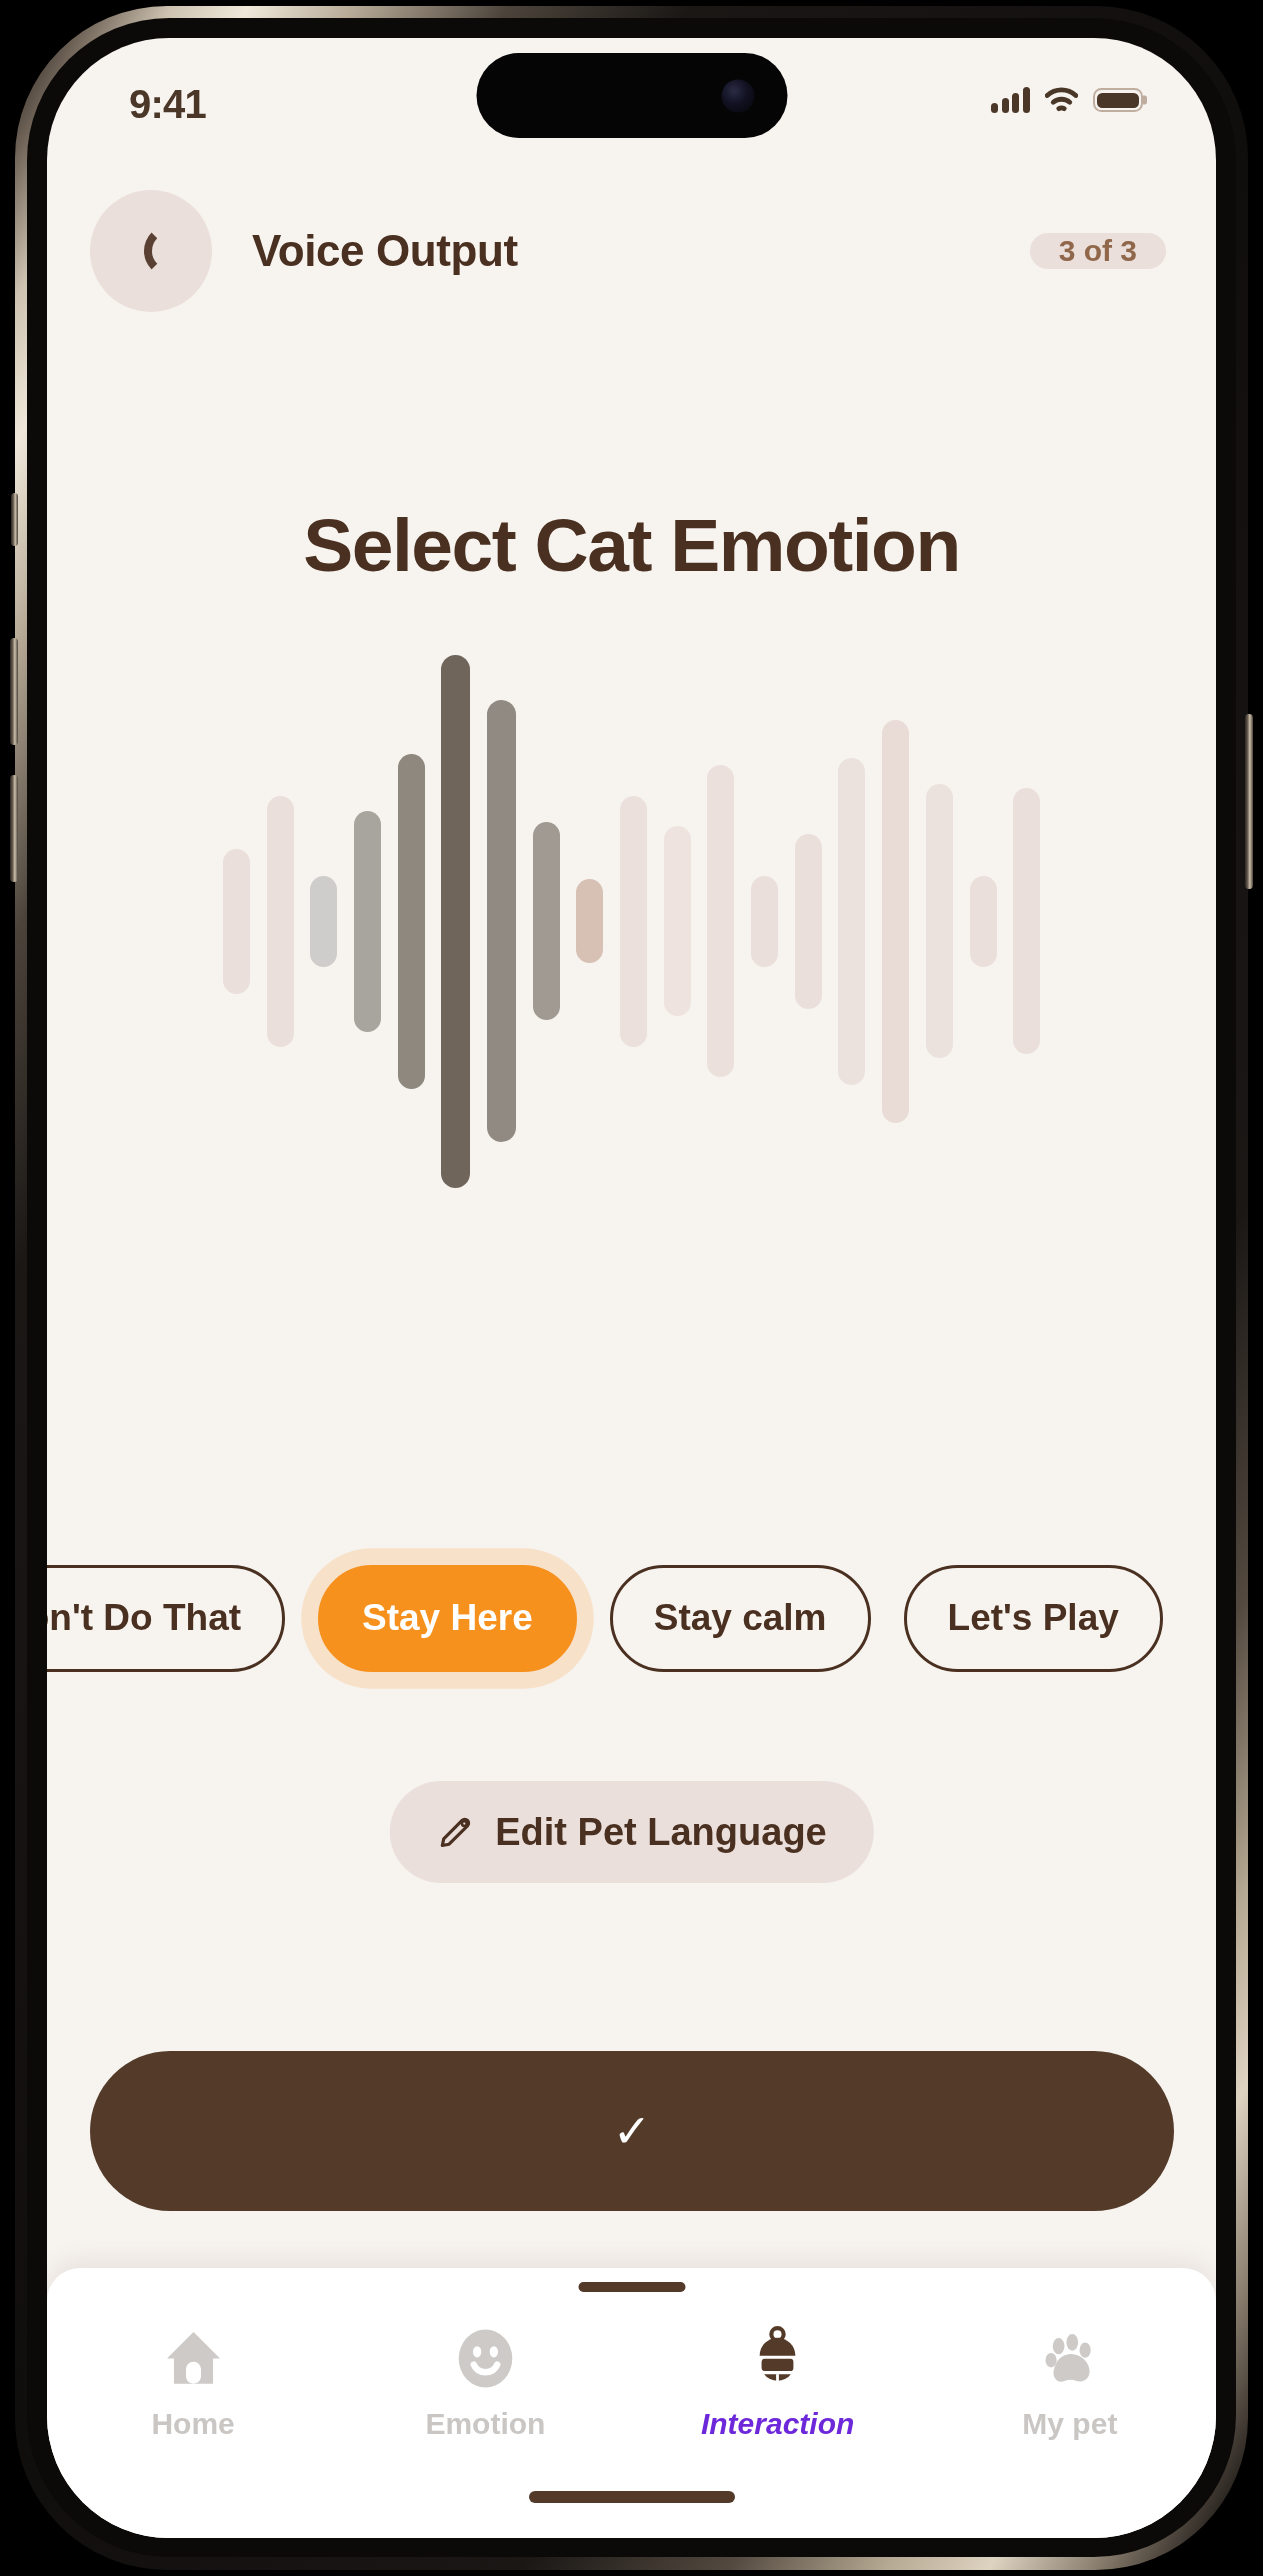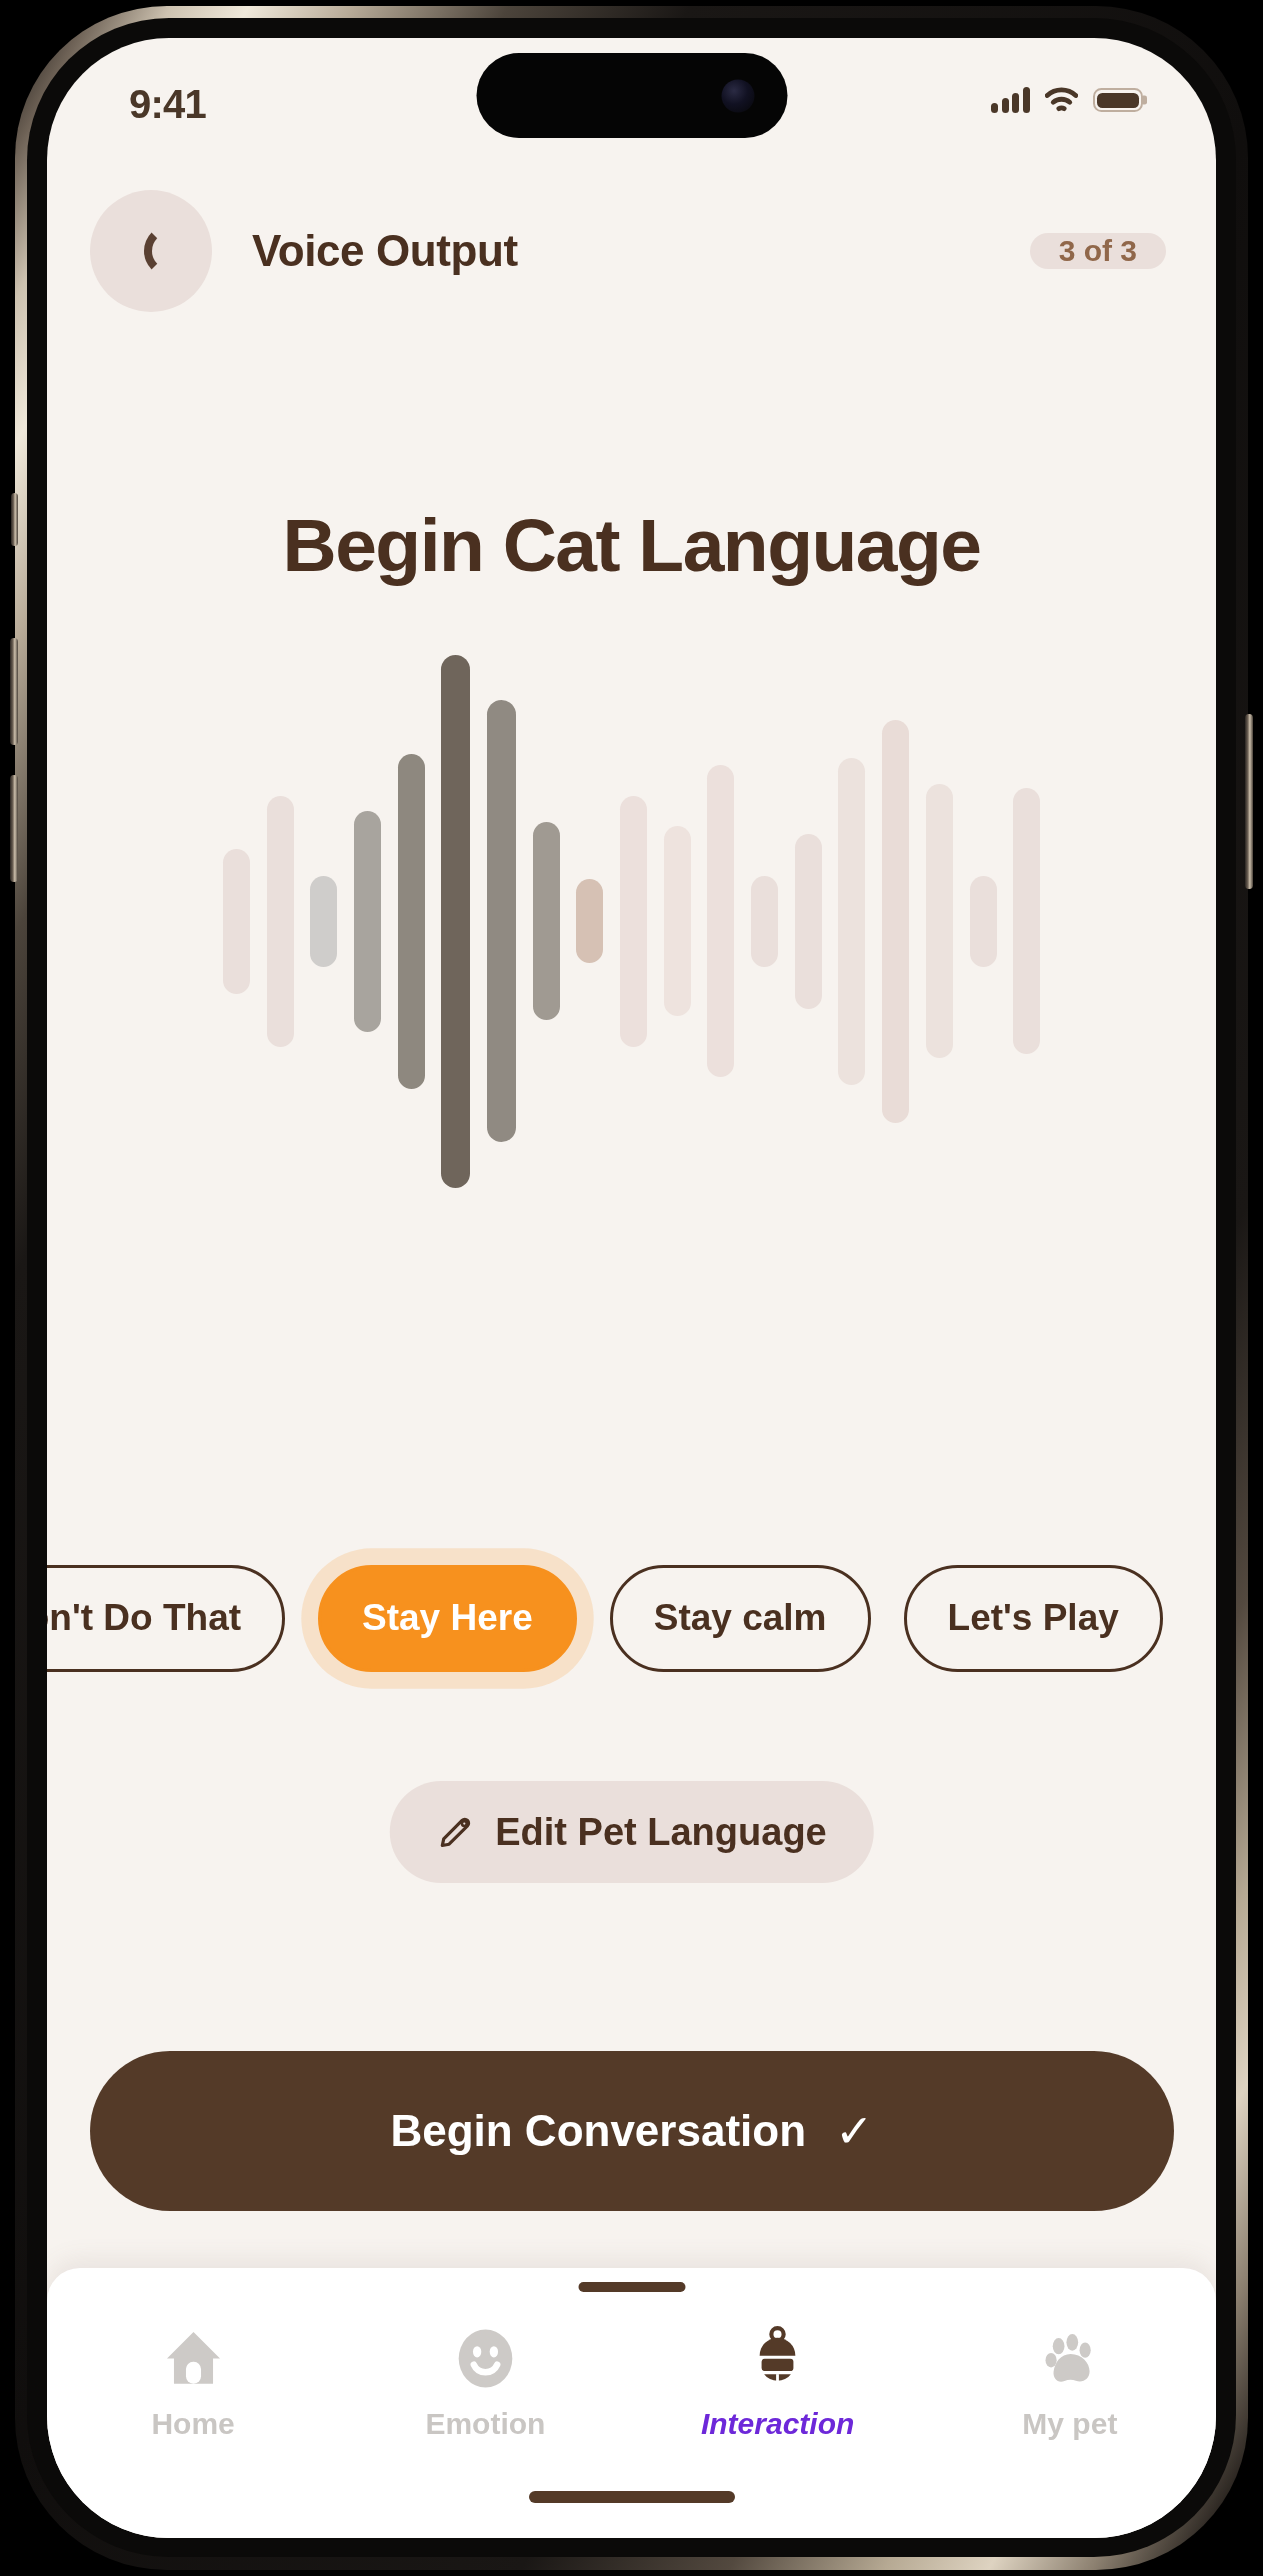--- a/index.html
+++ b/index.html
@@ -399,21 +399,21 @@
     </div>
 
     <div class="app-header">
       <div class="back-btn">
         <div class="back-chevron"></div>
       </div>
       <div class="header-title">Voice Output</div>
       <div class="step-badge">3 of 3</div>
     </div>
 
-    <div class="main-title">Begin Cat Language</div>
+    <div class="main-title">Select Cat Emotion</div>
 
     <div class="waveform" id="waveform">
         <div class="wave-bar" style="height: 145px; width: 27px; background: rgb(234, 223, 219);"></div>
         <div class="wave-bar" style="height: 251px; width: 27px; background: rgb(234, 223, 219);"></div>
         <div class="wave-bar" style="height: 91px; width: 27px; background: rgb(207, 205, 203);"></div>
         <div class="wave-bar" style="height: 221px; width: 27px; background: rgb(168, 164, 158);"></div>
         <div class="wave-bar" style="height: 335px; width: 27px; background: rgb(142, 136, 127);"></div>
         <div class="wave-bar" style="height: 533px; width: 29px; background: rgb(111, 101, 91);"></div>
         <div class="wave-bar" style="height: 442px; width: 29px; background: rgb(144, 138, 130);"></div>
         <div class="wave-bar" style="height: 198px; width: 27px; background: rgb(160, 154, 146);"></div>
@@ -439,21 +439,20 @@
 
     <div class="edit-btn">
       <svg width="38" height="38" viewBox="0 0 24 24">
         <path d="M3.5 20.5 L4.4 16.3 L16.0 4.7 A2.4 2.4 0 0 1 19.4 8.1 L7.8 19.7 Z" fill="none" stroke="#4a3020" stroke-width="2" stroke-linejoin="round"></path>
         <circle cx="17.4" cy="6.7" r="1.5" fill="none" stroke="#4a3020" stroke-width="1.6"></circle>
       </svg>
       <span>Edit Pet Language</span>
     </div>
 
     <div class="cta-btn">
-      <span>Begin Conversation</span>
       <span class="check-glyph">✓</span>
     </div>
 
     <div class="tab-bar">
       <div class="tab-indicator"></div>
 
       <div class="tab">
         <div class="tab-icon">
           <svg width="67" height="67" viewBox="0 0 24 24">
             <path d="M12 2.5 L21.5 12 L19 12 L19 21 L5 21 L5 12 L2.5 12 Z" fill="#cdcac7"></path>

